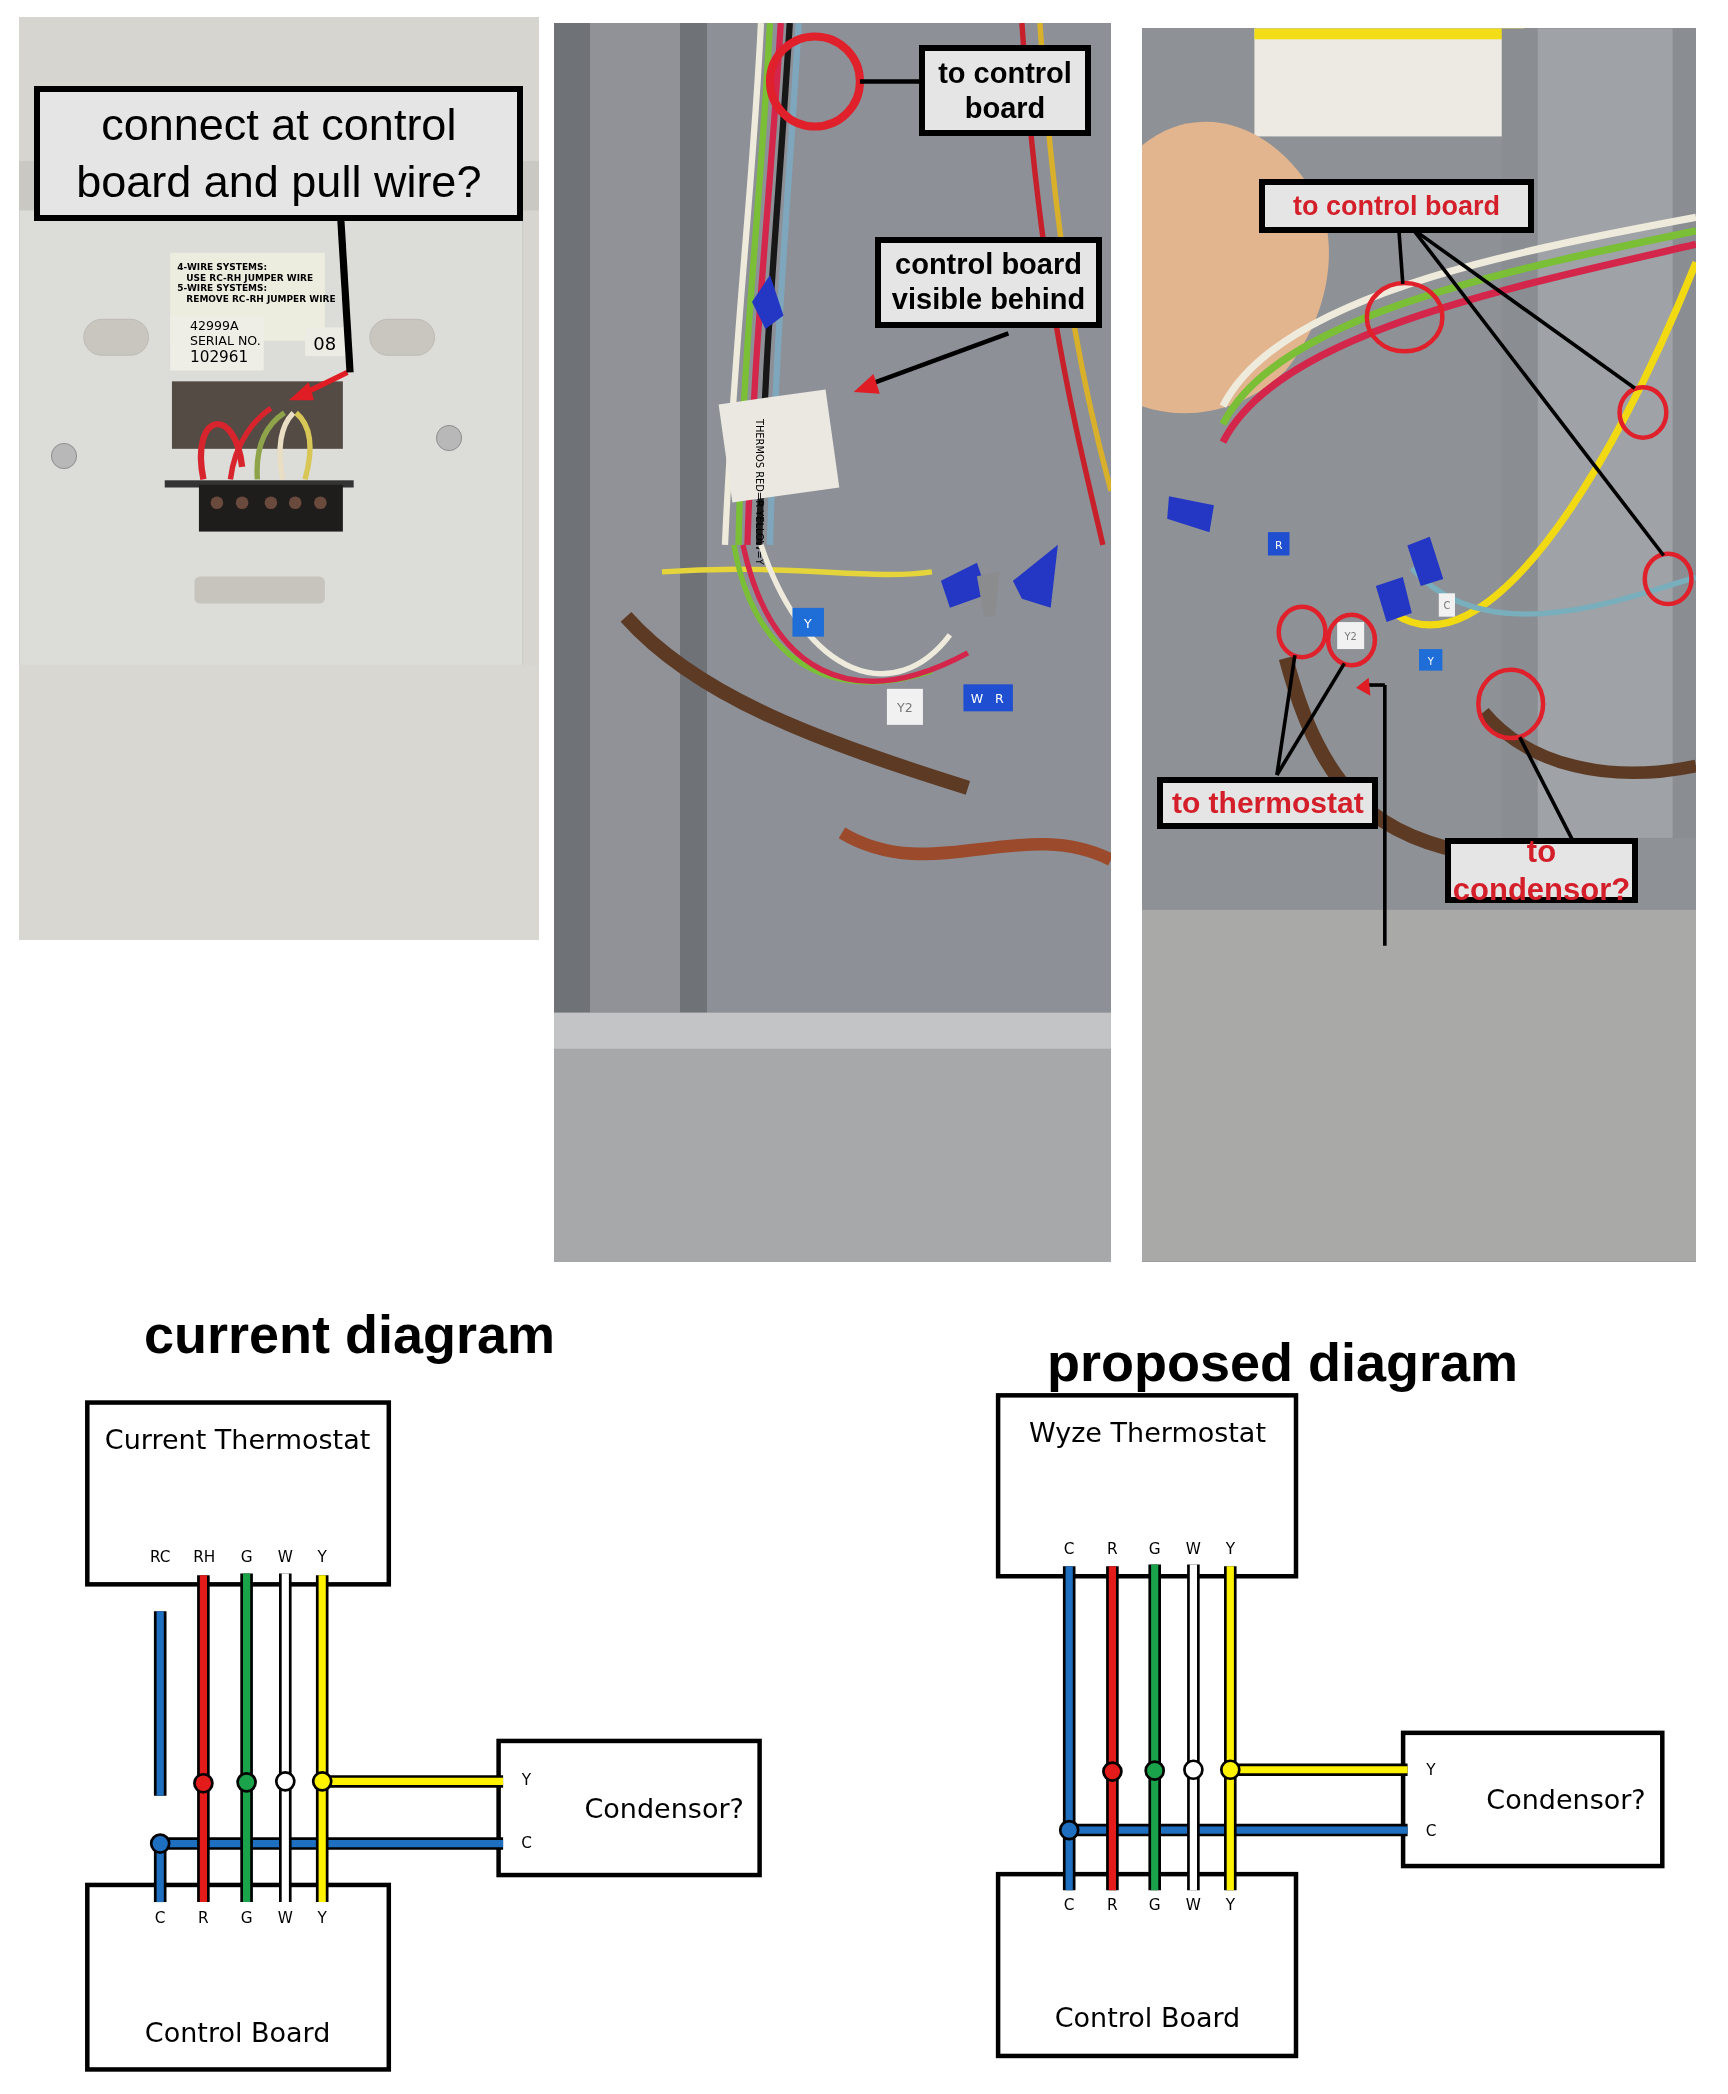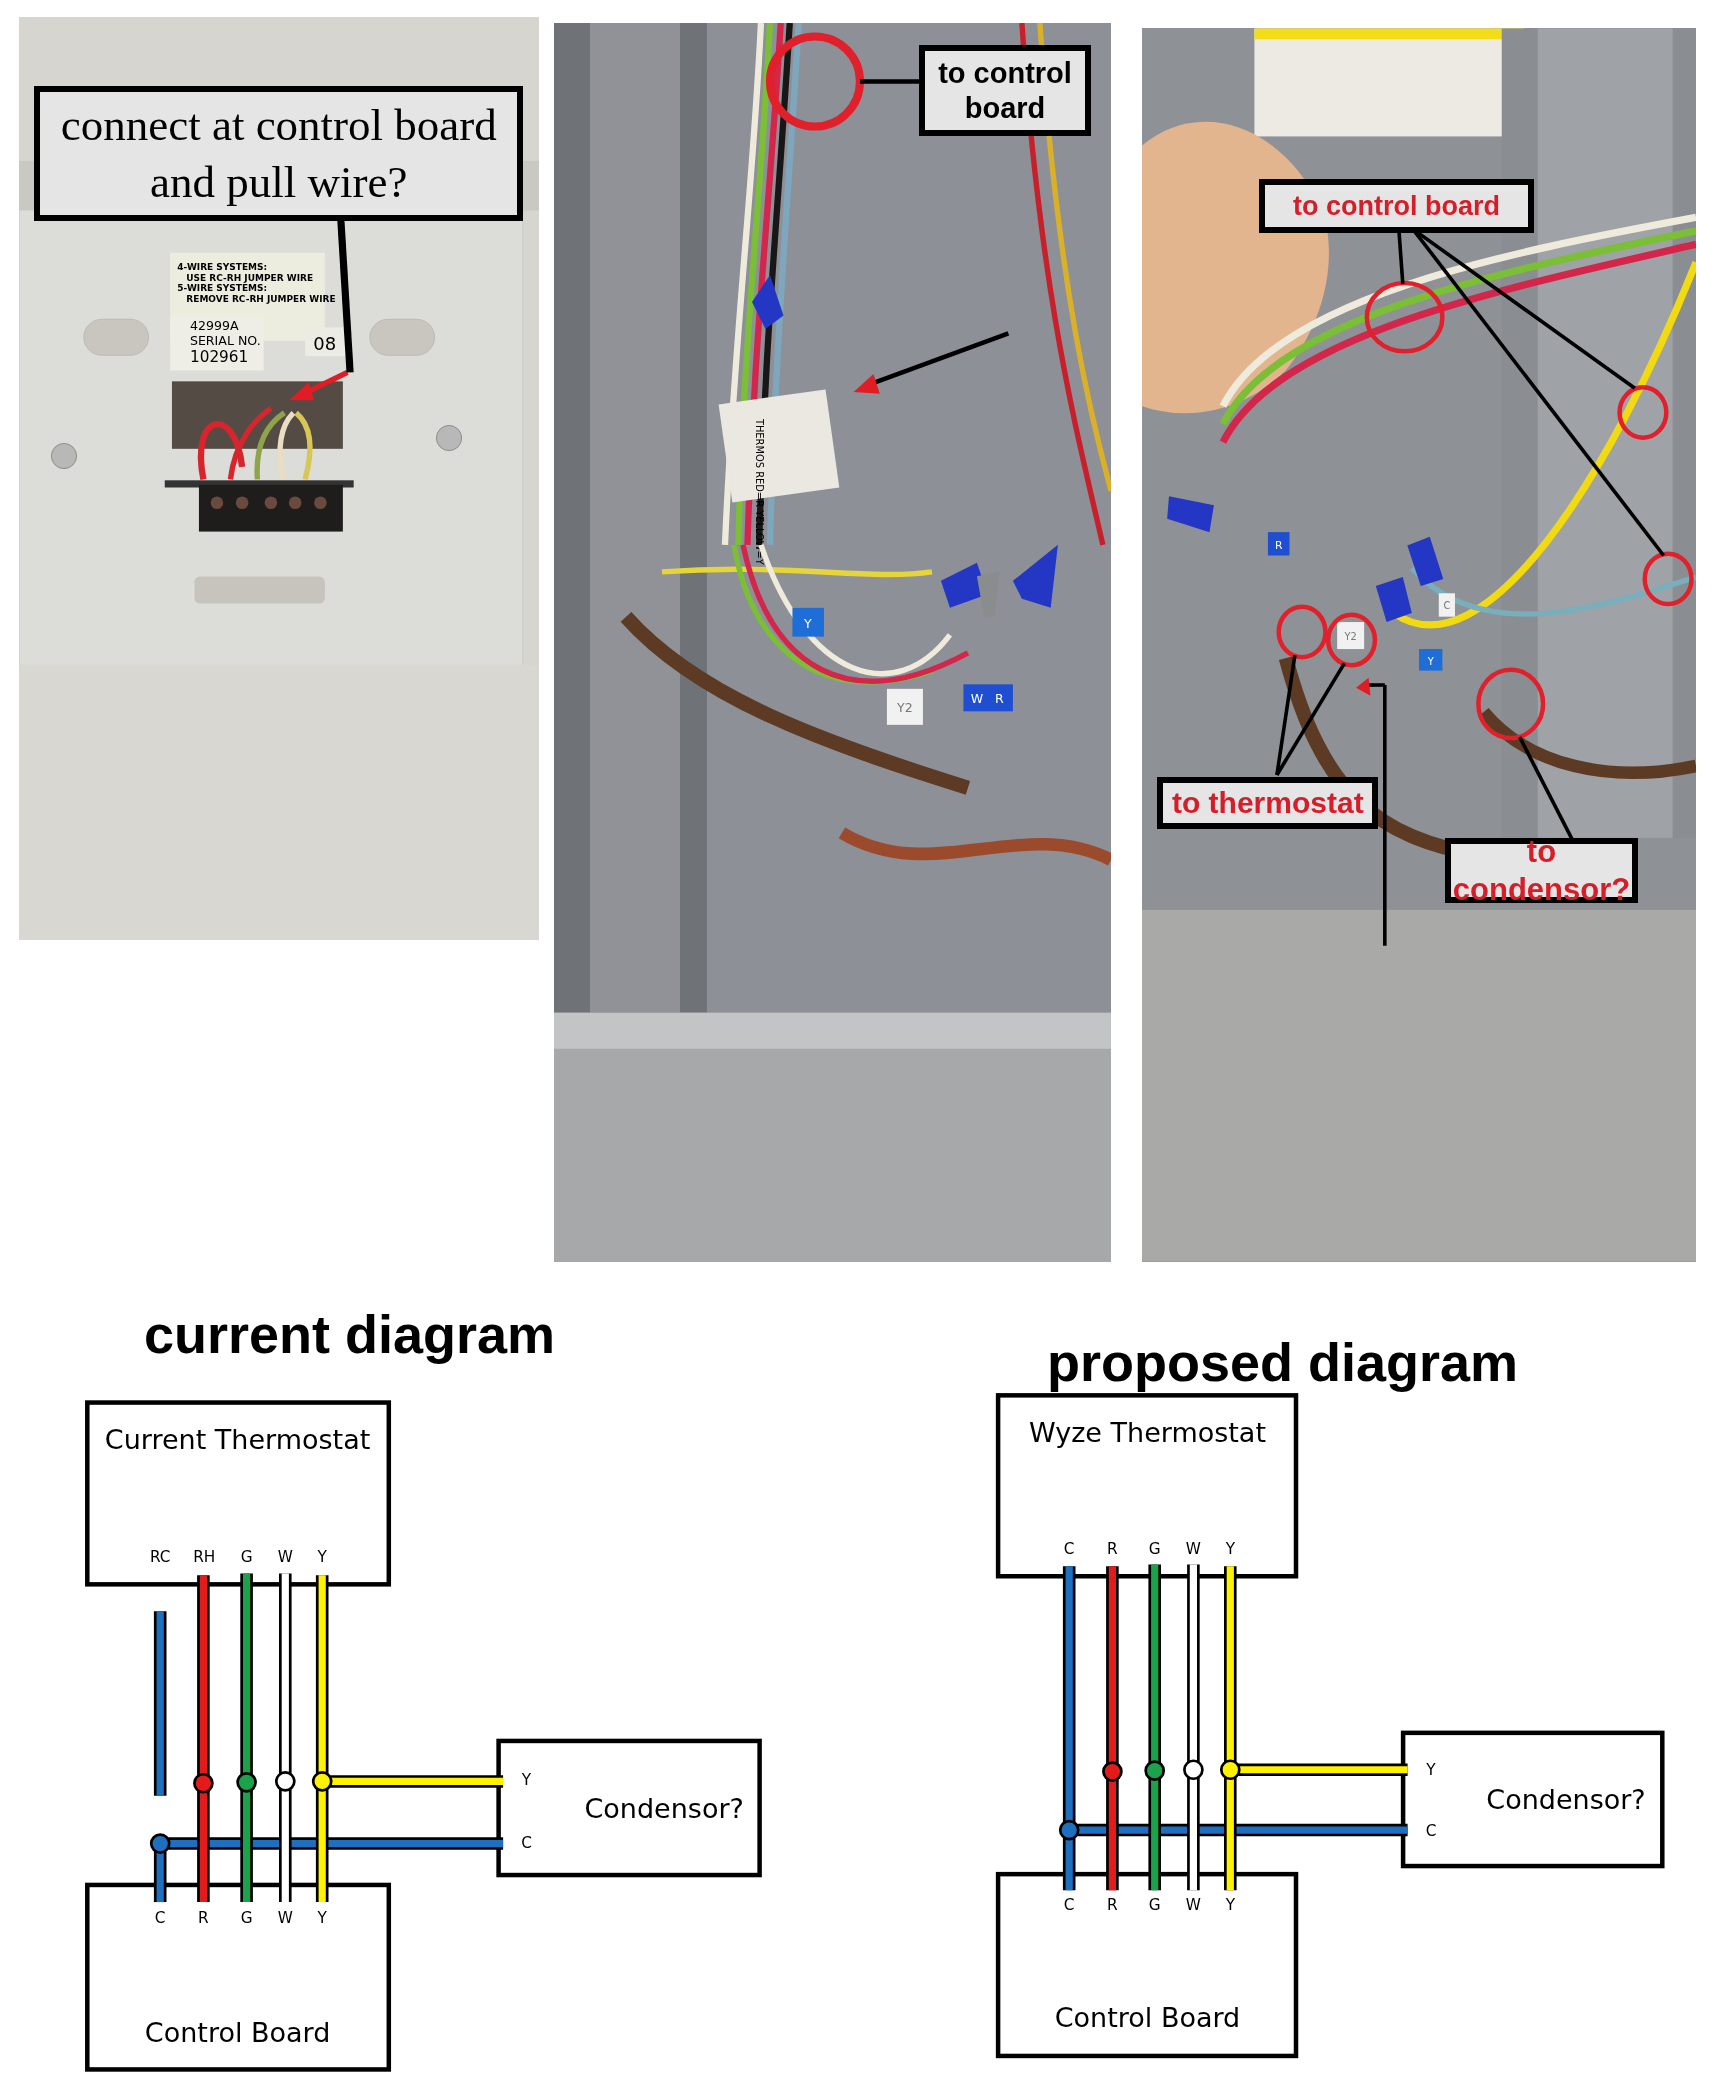--- a/index.html
+++ b/index.html
@@ -53,21 +53,21 @@
         <circle cx="307" cy="540" r="7"></circle>
         <circle cx="335" cy="540" r="7"></circle>
     </g>
     <rect x="195" y="622" width="145" height="30" rx="6" fill="#c7c4bd"></rect>
     <rect x="0" y="720" width="578" height="306" fill="#d8d7d2"></rect>
 
     <line x1="365" y1="395" x2="318" y2="418" stroke="#e01d24" stroke-width="6"></line>
     <polygon points="300,426 322,406 328,426" fill="#e01d24"></polygon>
     <line x1="355" y1="180" x2="368" y2="395" stroke="#000" stroke-width="8"></line>
   </svg>
-  <div class="callout" style="left:15.3px;top:69px;width:489px;height:135px;font-weight:normal;font-size:45px;padding:4px 16px;line-height:1.25;font-family:Liberation Serif, serif;">connect at control board and pull wire?</div>
+  <div class="callout" style="left:15.3px;top:69px;width:489px;height:135px;font-weight:normal;font-size:45px;padding:4px 16px;line-height:1.25;">connect at control board and pull wire?</div>
 </div>
 
 <div class="photo" style="left:554px;top:22.5px;width:557px;height:1239px;background:#8b8d93;">
   <svg width="557" height="1239" viewBox="0 0 619 1377">
     <rect width="619" height="1377" fill="#8d9097"></rect>
     <rect x="0" y="0" width="170" height="1100" fill="#6f7277"></rect>
     <rect x="40" y="0" width="100" height="1100" fill="#a7a9ae" opacity="0.6"></rect>
     <rect x="0" y="1100" width="619" height="277" fill="#a6a8aa"></rect>
     <rect x="0" y="1100" width="619" height="40" fill="#c3c4c6"></rect>
 
@@ -110,20 +110,21 @@
     <text x="470" y="756" font-size="14" fill="#fff" text-anchor="middle">W</text>
     <text x="495" y="756" font-size="14" fill="#fff" text-anchor="middle">R</text>
 
     <circle cx="290" cy="65" r="50" fill="none" stroke="#e0202a" stroke-width="9"></circle>
     <line x1="340" y1="65" x2="410" y2="65" stroke="#000" stroke-width="5"></line>
 
     <line x1="505" y1="345" x2="350" y2="402" stroke="#000" stroke-width="5"></line>
     <polygon points="333,410 355,390 362,412" fill="#e01d24"></polygon>
   </svg>
   <div class="callout" style="left:365px;top:22.5px;width:172px;height:91px;font-size:29px;">to control board</div>
+  <div class="callout" style="left:321px;top:214px;width:227px;height:91px;font-size:29px;">control board visible behind</div>
 </div>
 
 <div class="photo" style="left:1142px;top:28px;width:554px;height:1234px;background:#8e9196;">
   <svg width="554" height="1234" viewBox="0 0 616 1371">
     <rect width="616" height="1371" fill="#8e9196"></rect>
     <rect x="125" y="0" width="300" height="120" fill="#eceae2"></rect>
     <rect x="125" y="0" width="300" height="12" fill="#f2dd18"></rect>
     <rect x="400" y="0" width="216" height="900" fill="#8a8d92"></rect>
     <rect x="440" y="0" width="150" height="900" fill="#a4a7ab" opacity="0.8"></rect>
     <rect x="0" y="980" width="616" height="391" fill="#a9aaa8"></rect>

